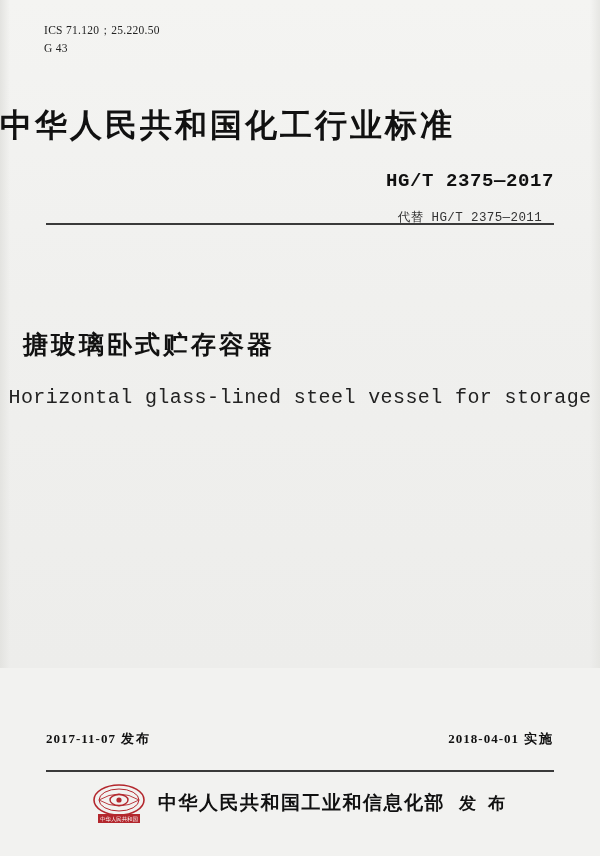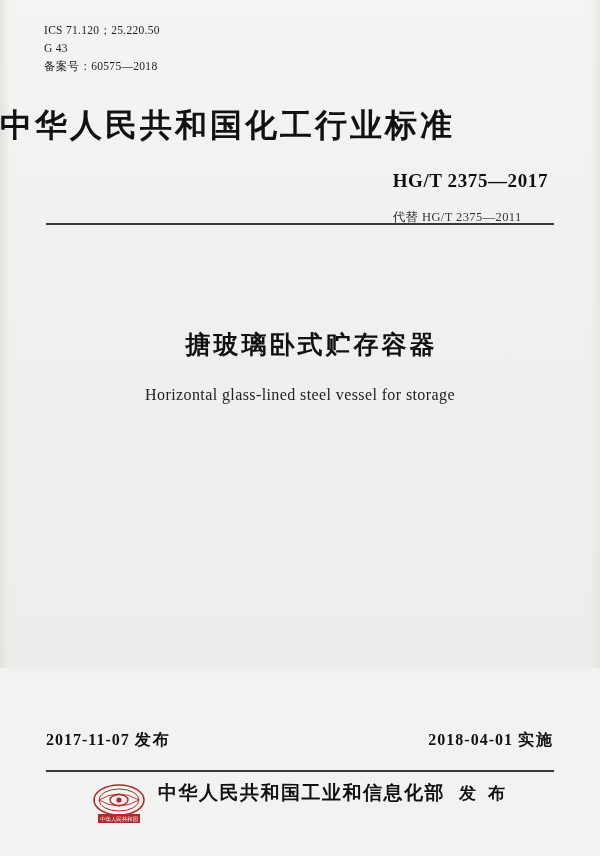--- a/index.html
+++ b/index.html
@@ -59,24 +59,24 @@
     font-family: "DejaVu Sans", sans-serif;
     font-weight: bold;
     font-size: 32px;
     letter-spacing: 3px;
     color: #111;
   }
 
   
   .std-num {
     position: absolute;
-    right: 52px;
+    right: 46px;
     top: 170px;
-    text-align: left;
-    font-family: Liberation Serif, serif;
+    text-align: center;
+    font-family: Liberation Mono, monospace;
   }
   .std-num .main {
     font-size: 19px;
     font-weight: bold;
     letter-spacing: 0.6px;
     color: #111;
   }
   .std-num .replace {
     margin-top: 17px;
     font-size: 12.5px;
@@ -93,52 +93,52 @@
     height: 2px;
     background: #3a3a3a;
   }
 
   
   .doc-title {
     position: absolute;
     left: 0;
     right: 0;
     top: 328px;
-    text-align: center;
+    text-align: left;
     font-family: "DejaVu Sans", sans-serif;
     font-weight: bold;
     font-size: 25px;
     letter-spacing: 3px;
     color: #111;
     margin-left: 23px;
   }
   .doc-subtitle {
     position: absolute;
     left: 0;
     right: 0;
     top: 386px;
     text-align: center;
-    font-family: Liberation Serif, serif;
-    font-size: 16px;
+    font-family: Liberation Mono, monospace;
+    font-size: 20px;
     letter-spacing: 0.4px;
     color: #222;
   }
 
   
   .date-row {
     position: absolute;
     left: 46px;
     right: 46px;
     top: 730px;
     display: flex;
     justify-content: space-between;
     align-items: baseline;
     font-family: "DejaVu Sans", sans-serif;
     font-weight: bold;
-    font-size: 16px;
+    font-size: 13px;
     letter-spacing: 1px;
     color: #111;
   }
   .date-row .date-num { font-family: "Liberation Serif", serif; font-weight: bold; }
   .date-row .date-label { margin-left: 5px; letter-spacing: 2px; }
 
   
   .rule-bottom {
     position: absolute;
     left: 46px;
@@ -148,20 +148,21 @@
     background: #3a3a3a;
   }
 
   
   .issuer {
     position: absolute;
     left: 0;
     right: 0;
     top: 780px;
     display: flex;
+    align-items: center;
     justify-content: center;
   }
   .emblem {
     width: 54px;
     height: 46px;
     margin-right: 12px;
     position: relative;
     flex: none;
   }
   .issuer-text {
@@ -187,21 +188,20 @@
 </head>
 <body>
 
 <div class="page">
   <div class="edge-l"></div>
   <div class="edge-r"></div>
 
   <div class="meta">
     <div>ICS 71.120；25.220.50</div>
     <div>G 43</div>
-    <div>备案号：60575—2018</div>
   </div>
 
 
   <div class="std-title">中华人民共和国化工行业标准</div>
 
   <div class="std-num">
     <div class="main">HG/T 2375—2017</div>
     <div class="replace">代替 HG/T 2375—2011</div>
   </div>
 

